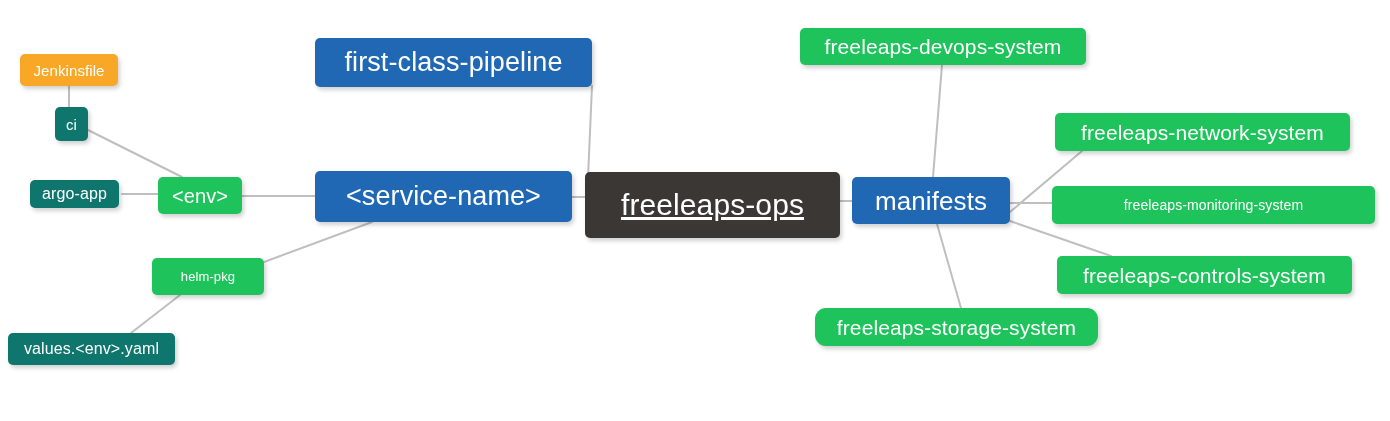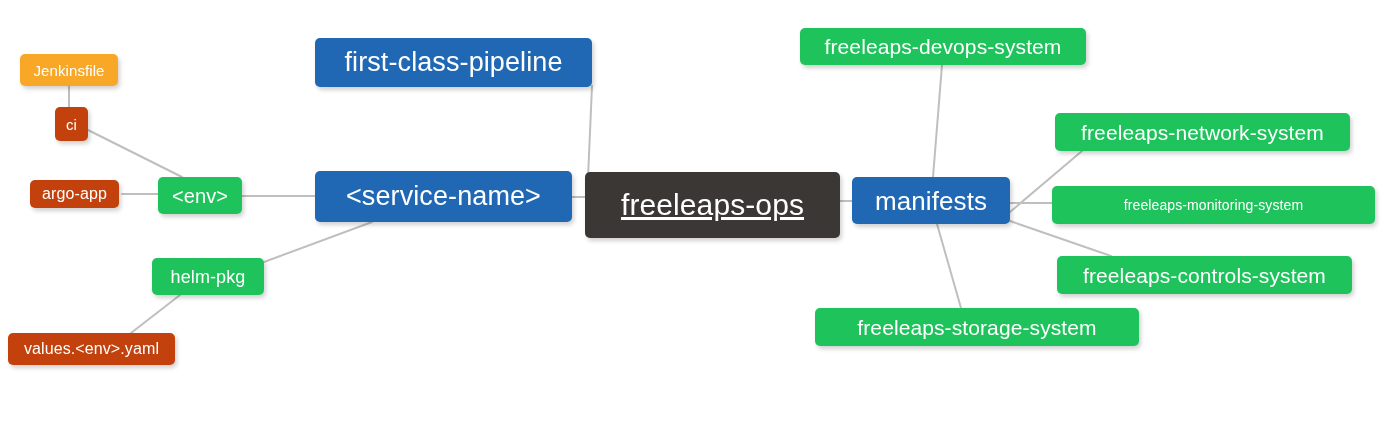--- a/index.html
+++ b/index.html
@@ -37,21 +37,21 @@
     box-shadow: 2px 3px 4px rgba(0,0,0,0.18);
     letter-spacing: 0.1px;
   }
   .node-label {
     display: block;
     pointer-events: none;
   }
   .lvl-root  { background: #3B3734; }
   .lvl-blue  { background: #2067B4; }
   .lvl-green { background: #1FC35C; }
-  .lvl-red   { background: #c2410c; }
+  .lvl-red   { background: #0f766e; }
   .lvl-orange{ background: #F9A726; }
 </style>
 </head>
 <body>
 
 <div id="canvas">
   <svg id="edge-layer" viewBox="0 0 1390 421" width="1390" height="421" xmlns="http://www.w3.org/2000/svg">
       <line x1="588" y1="178" x2="592" y2="86" stroke="#BFBFBF" stroke-width="2" stroke-linecap="round"></line>
       <line x1="585" y1="197" x2="572" y2="197" stroke="#BFBFBF" stroke-width="2" stroke-linecap="round"></line>
       <line x1="840" y1="201" x2="852" y2="201" stroke="#BFBFBF" stroke-width="2" stroke-linecap="round"></line>
@@ -76,21 +76,21 @@
       </div>
       <div class="node lvl-blue" style="left: 315px; top: 38px; width: 277px; height: 49px; font-size: 27px;">
         <span class="node-label">first-class-pipeline</span>
       </div>
       <div class="node lvl-blue" style="left: 852px; top: 177px; width: 158px; height: 47px; font-size: 26px;">
         <span class="node-label">manifests</span>
       </div>
       <div class="node lvl-green" style="left: 158px; top: 177px; width: 84px; height: 37px; font-size: 20px;">
         <span class="node-label">&lt;env&gt;</span>
       </div>
-      <div class="node lvl-green" style="left: 152px; top: 258px; width: 112px; height: 37px; font-size: 18px;">
+      <div class="node lvl-green" style="left: 152px; top: 258px; width: 112px; height: 37px; font-size: 13px;">
         <span class="node-label">helm-pkg</span>
       </div>
       <div class="node lvl-orange" style="left: 20px; top: 26px; width: 98px; height: 32px; font-size: 15px; margin-top: 28px;">
         <span class="node-label">Jenkinsfile</span>
       </div>
       <div class="node lvl-red" style="left: 55px; top: 107px; width: 33px; height: 34px; font-size: 15px;">
         <span class="node-label">ci</span>
       </div>
       <div class="node lvl-red" style="left: 30px; top: 180px; width: 89px; height: 28px; font-size: 16px;">
         <span class="node-label">argo-app</span>
@@ -103,17 +103,17 @@
       </div>
       <div class="node lvl-green" style="left: 1055px; top: 113px; width: 295px; height: 38px; font-size: 21px;">
         <span class="node-label">freeleaps-network-system</span>
       </div>
       <div class="node lvl-green" style="left: 1052px; top: 186px; width: 323px; height: 38px; font-size: 14px;">
         <span class="node-label">freeleaps-monitoring-system</span>
       </div>
       <div class="node lvl-green" style="left: 1057px; top: 256px; width: 295px; height: 38px; font-size: 21px;">
         <span class="node-label">freeleaps-controls-system</span>
       </div>
-      <div class="node lvl-green" style="left: 815px; top: 308px; width: 324px; height: 38px; font-size: 21px;">
+      <div class="node lvl-green" style="left: 815px; top: 308px; width: 283px; height: 38px; font-size: 21px; border-radius: 11px;">
         <span class="node-label">freeleaps-storage-system</span>
       </div>
     </div>
 </div>
 
 </body></html>

